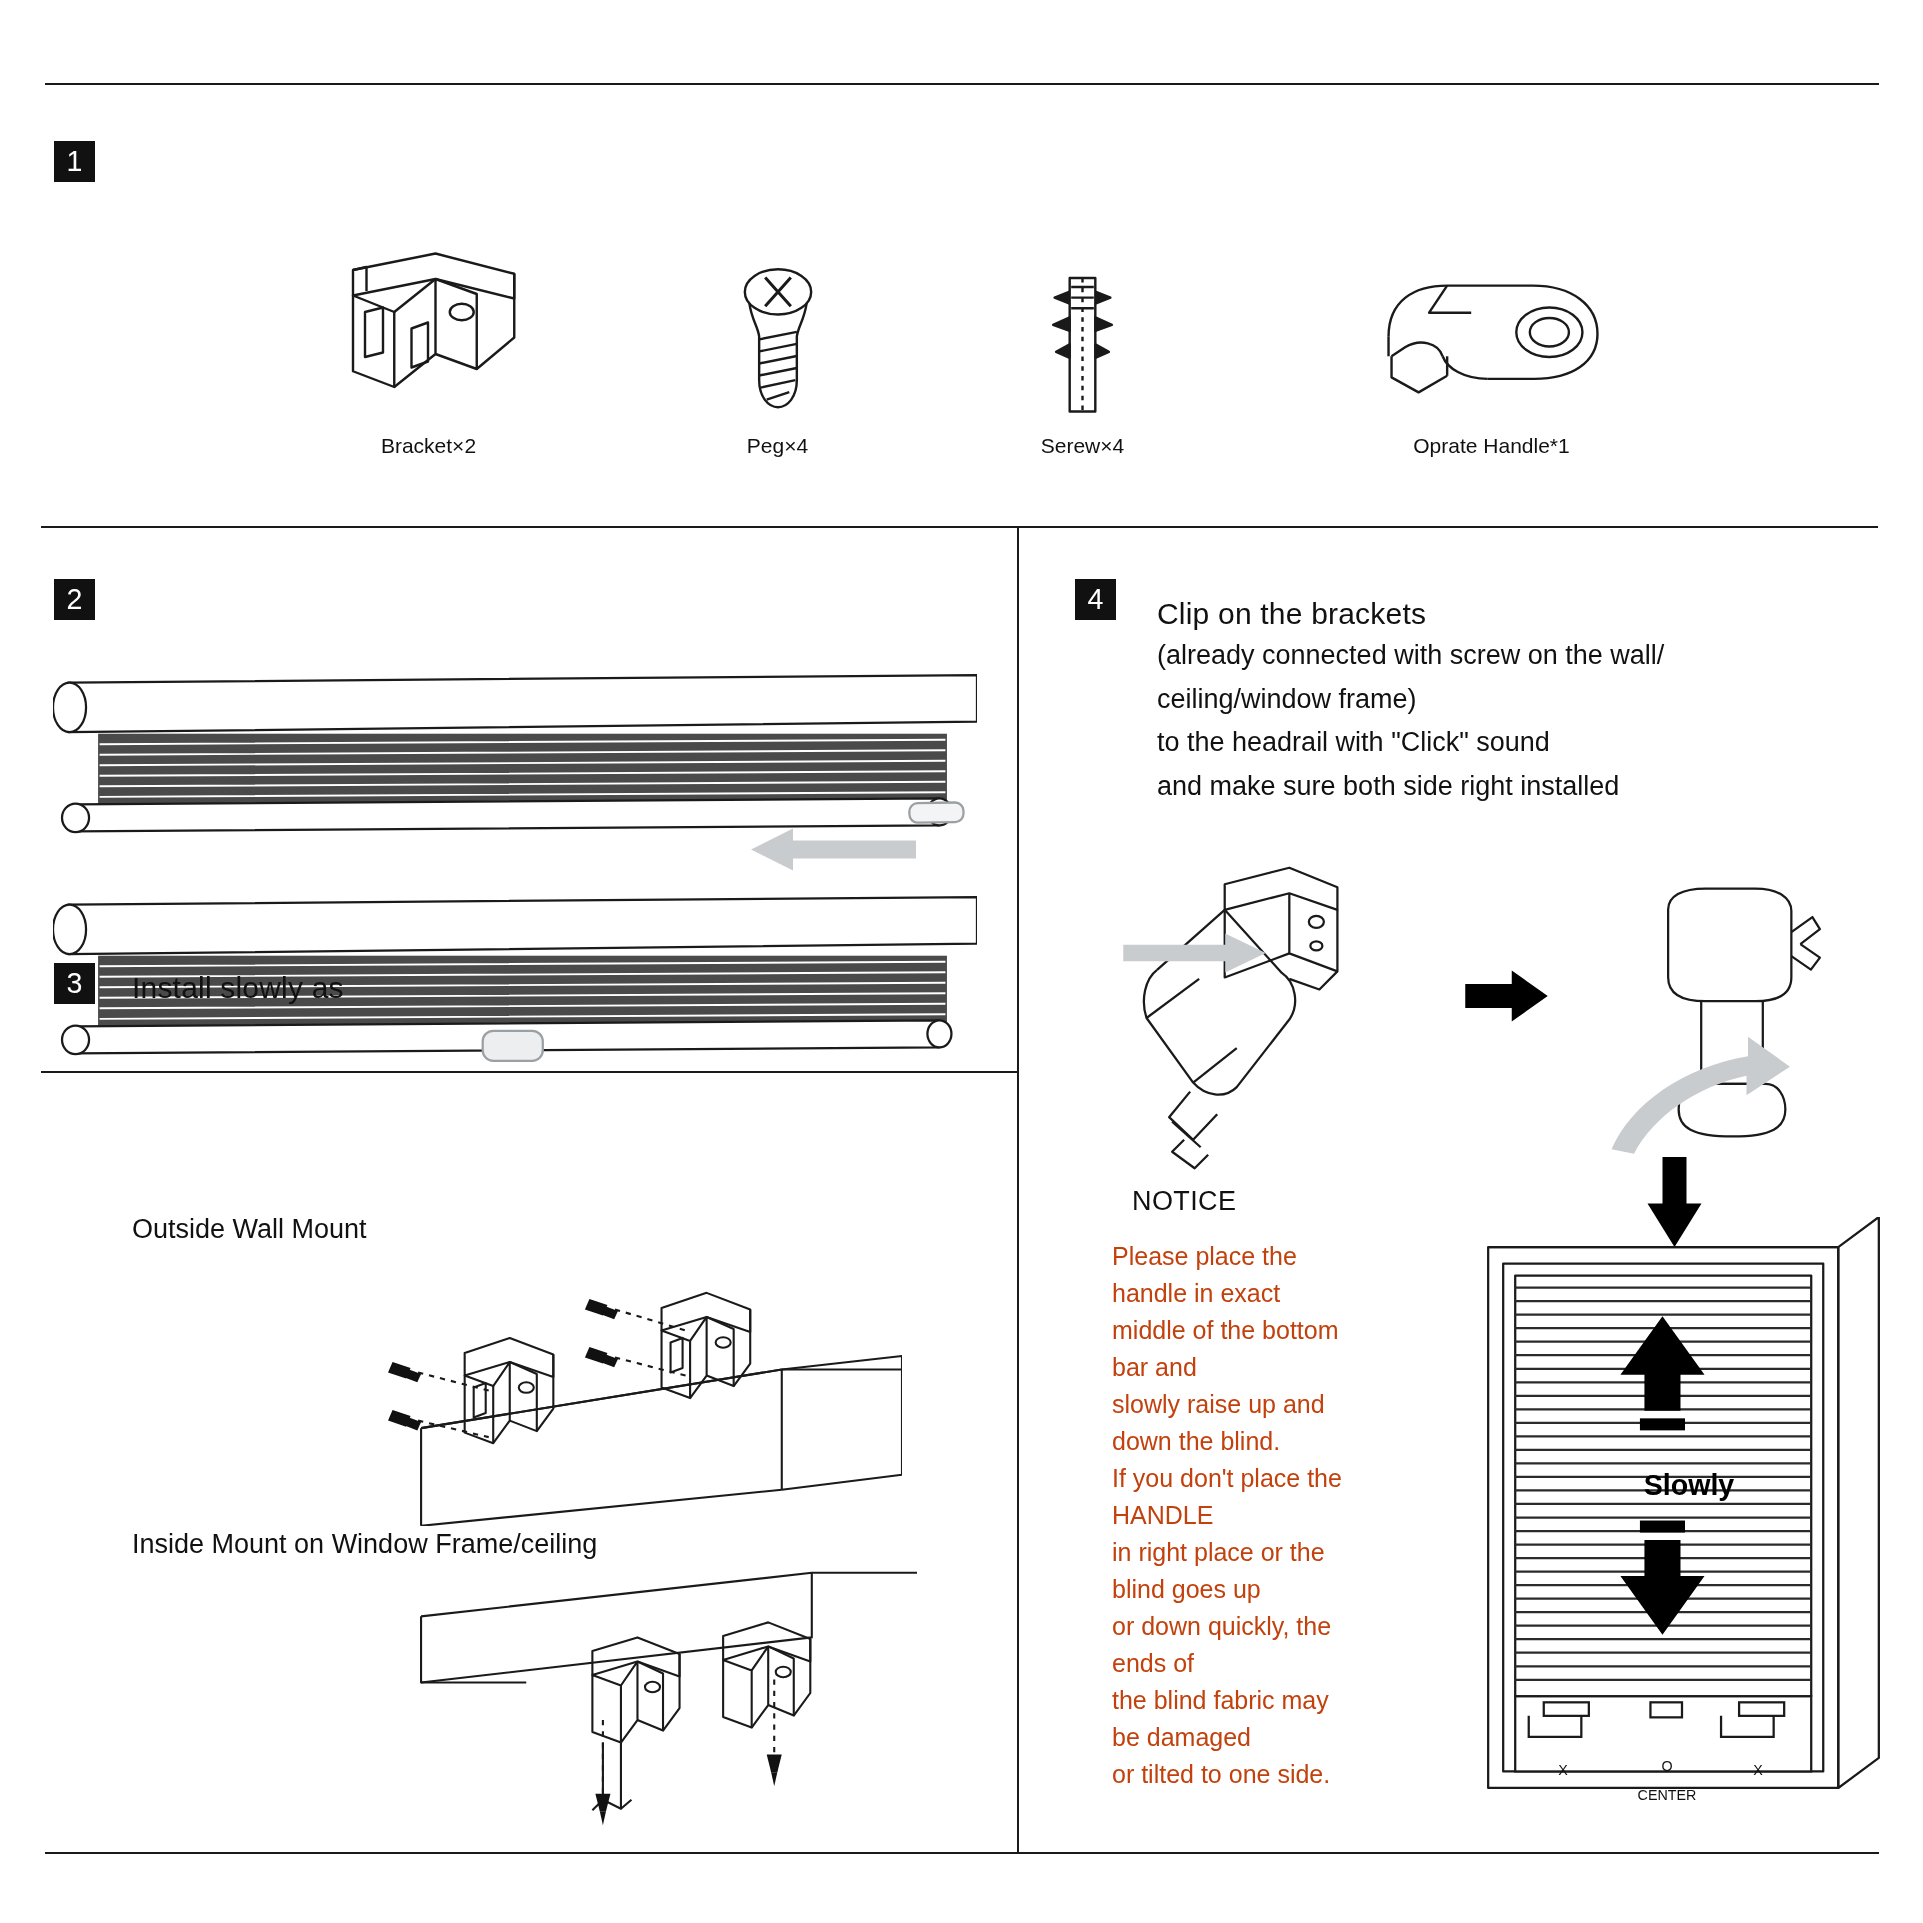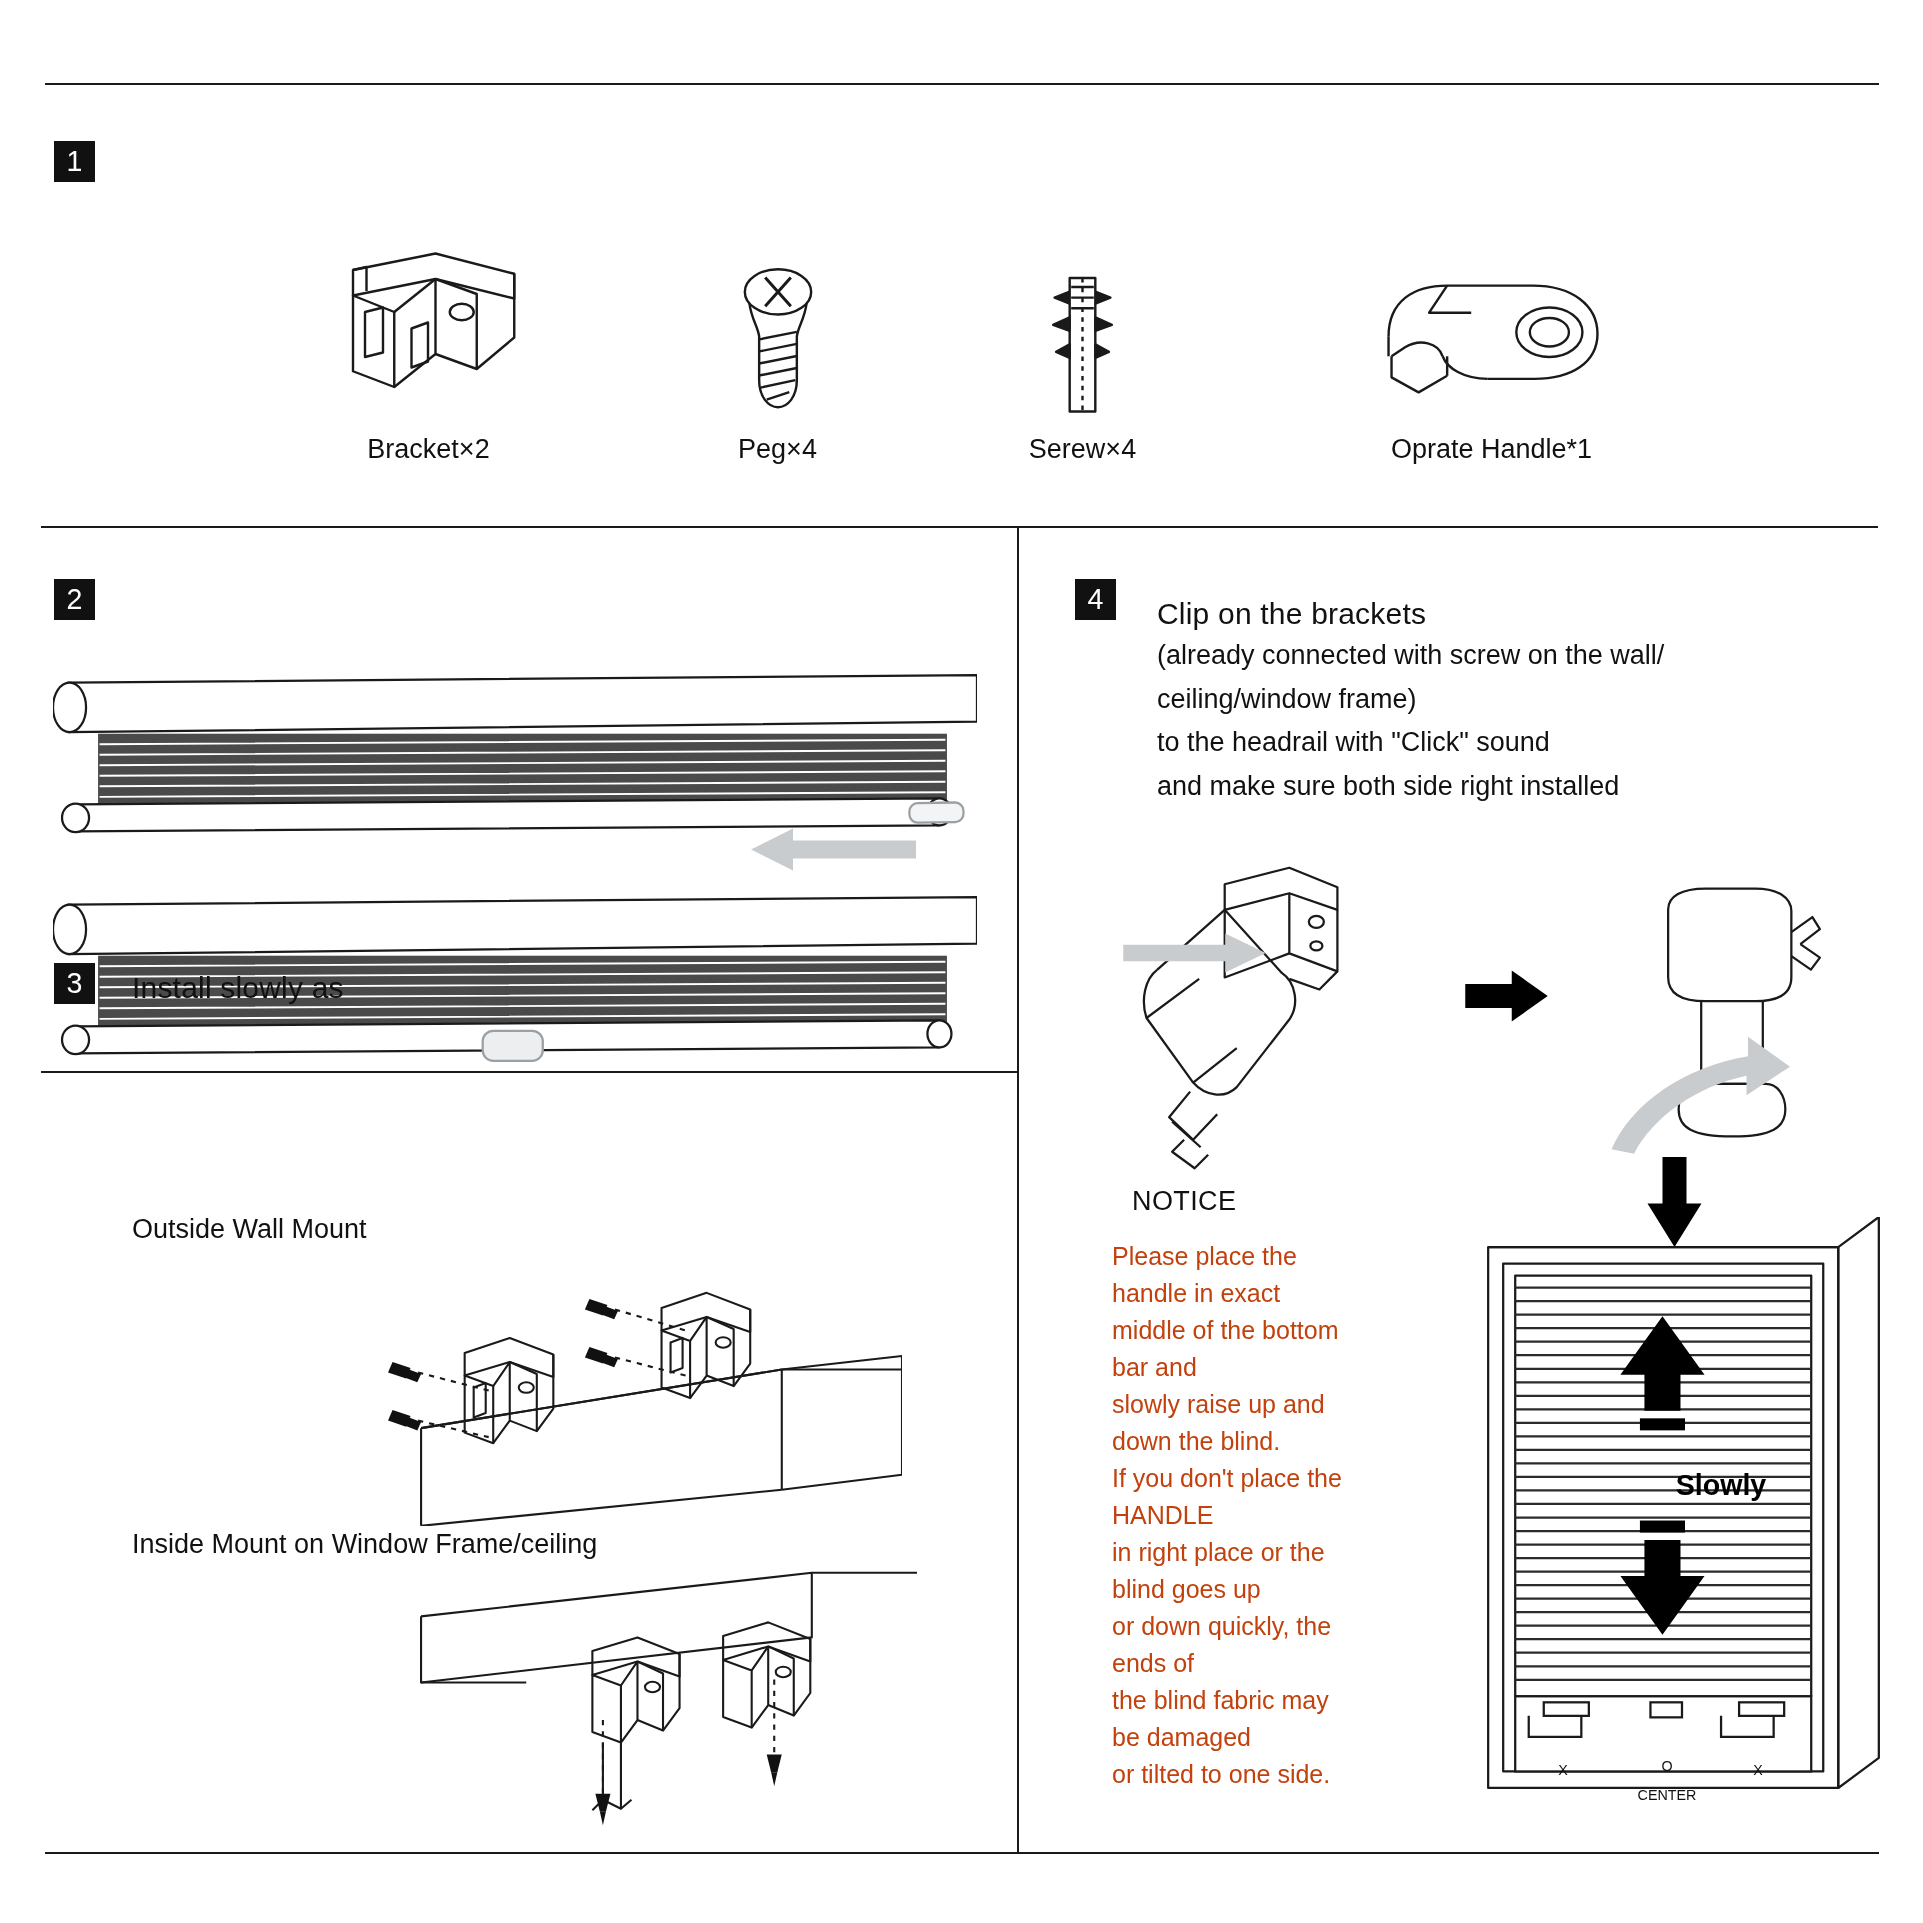--- a/index.html
+++ b/index.html
@@ -56,21 +56,21 @@
   }
   .sub-line {
     position: absolute;
     font-size: 27px;
     color: #111111;
     white-space: nowrap;
   }
 
   .part-label {
     position: absolute;
-    font-size: 27px;
+    font-size: 21px;
     text-align: center;
     color: #111111;
     white-space: nowrap;
   }
 
   .notice-title {
     position: absolute;
     font-size: 27px;
     color: #111111;
     letter-spacing: 0.4px;
@@ -421,21 +421,21 @@
       <g fill="none" stroke="#1a1a1a" stroke-width="3">
         <rect x="94" y="646" width="60" height="18"></rect>
         <rect x="236" y="646" width="42" height="20"></rect>
         <rect x="354" y="646" width="60" height="18"></rect>
         <path d="M74 664 L74 692 L144 692 L144 664"></path>
         <path d="M330 664 L330 692 L400 692 L400 664"></path>
       </g>
     </svg>
   </div>
 
-  <div class="slowly-label" style="left:1597px; top:1469px; width:248px;">Slowly</div>
+  <div class="slowly-label" style="left:1565px; top:1469px; width:248px;">Slowly</div>
 
   <div class="tiny-label" style="left:1548px; top:1762px; width:30px;">X</div>
   <div class="tiny-label" style="left:1652px; top:1758px; width:30px;">O</div>
   <div class="tiny-label" style="left:1743px; top:1762px; width:30px;">X</div>
   <div class="tiny-label" style="left:1622px; top:1787px; width:90px;">CENTER</div>
 
 </div>
 
 
 </body></html>

